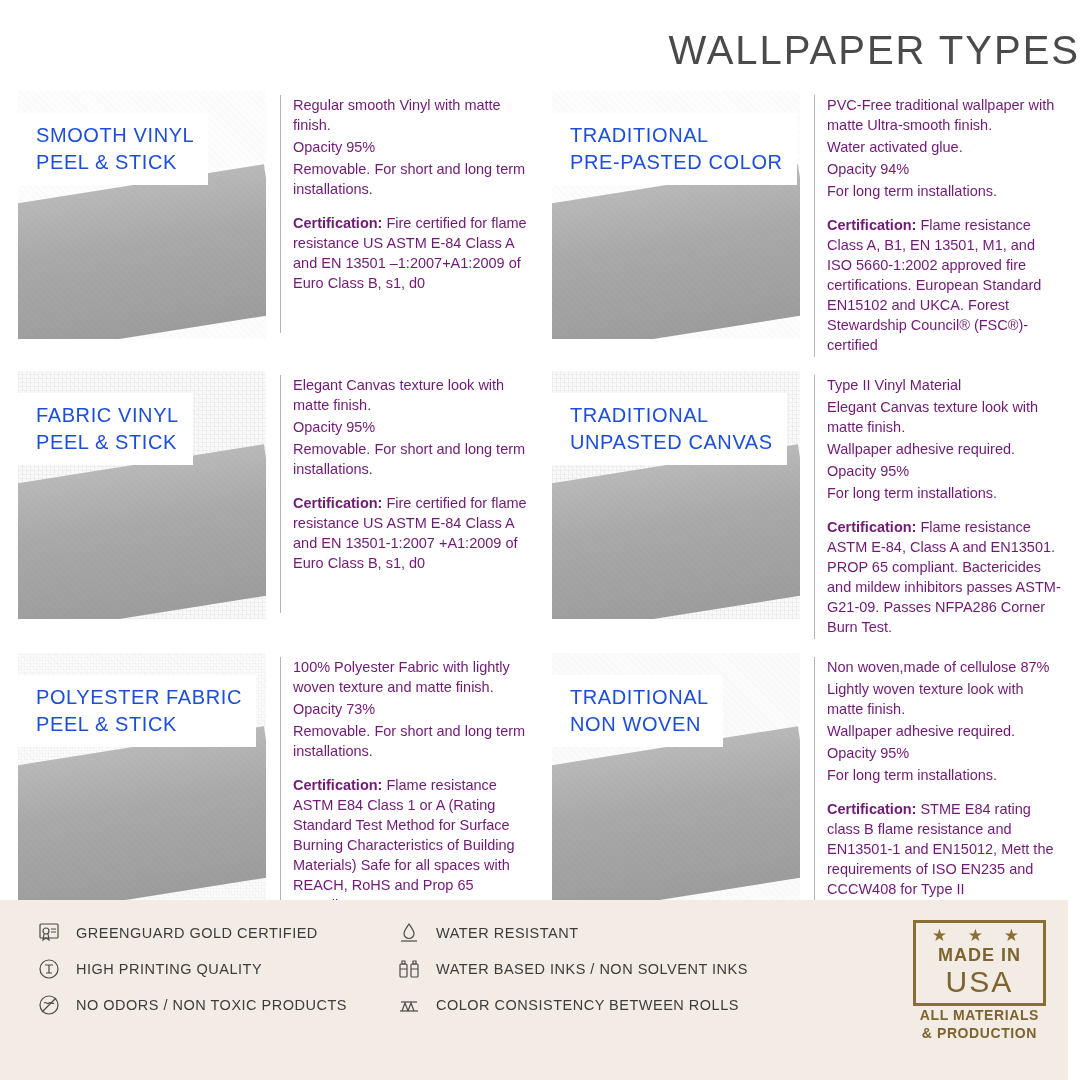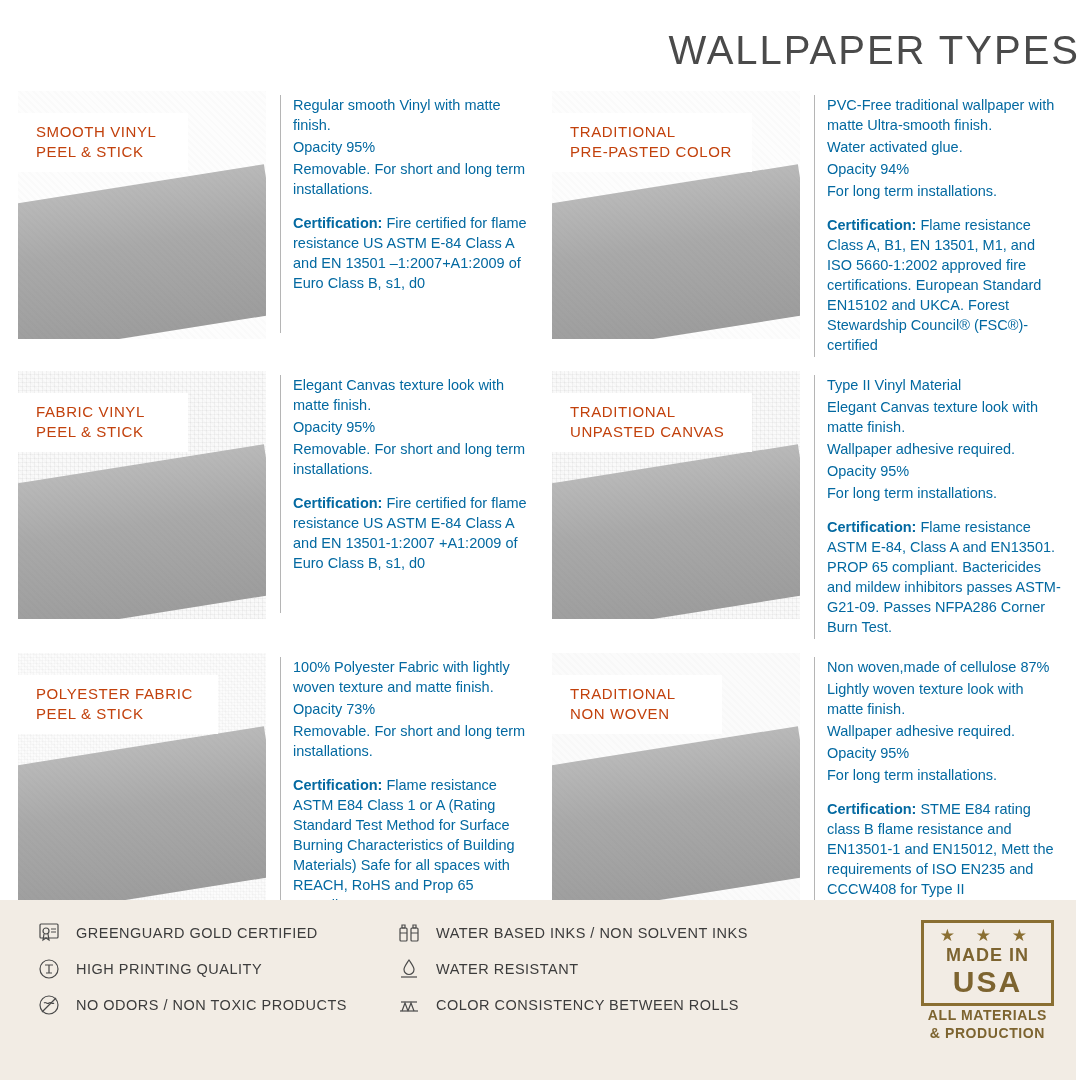--- a/index.html
+++ b/index.html
@@ -94,53 +94,53 @@
     position: absolute;
     left: 0;
     top: 22px;
     background: #ffffff;
     padding: 9px 14px 9px 18px;
     min-width: 170px;
     box-sizing: border-box;
   }
   .label-box .l1, .label-box .l2 {
     display: block;
-    font-size: 15px;
+    font-size: 20px;
     letter-spacing: 0.6px;
-    color: #c2410c;
+    color: #1d4ed8;
     line-height: 1.35;
     white-space: nowrap;
   }
   .label-box.wide { min-width: 200px; }
 
   .desc {
     flex: 1;
     border-left: 1px solid #b5b5b5;
     padding-left: 12px;
     margin-left: 14px;
     margin-top: 4px;
     min-height: 238px;
   }
   .desc p {
     margin: 0 0 2px 0;
     font-size: 14.5px;
     line-height: 1.38;
-    color: #0369a1;
+    color: #701a75;
   }
   .desc .cert {
     margin-top: 14px;
   }
   .desc .cert b {
     font-weight: 700;
   }
 
   
   .footer {
     position: absolute;
-    left: 0; right: 4px; bottom: 0;
+    left: 0; right: 12px; bottom: 0;
     height: 180px;
     background: #f2ece4;
     box-sizing: border-box;
     padding: 14px 22px 10px 36px;
     display: flex;
     align-items: flex-start;
   }
   .feat-col {
     display: flex;
     flex-direction: column;
@@ -187,21 +187,21 @@
   .badge .made {
     color: #7d6430;
     font-size: 18px;
     font-weight: 700;
     letter-spacing: 1px;
     line-height: 1.1;
   }
   .badge .usa {
     color: #7d6430;
     font-size: 30px;
-    font-weight: 700;
+    font-weight: 400;
     letter-spacing: 2px;
     line-height: 1.05;
   }
   .badge .sub {
     color: #7d6430;
     font-size: 14px;
     font-weight: 700;
     letter-spacing: 0.6px;
     line-height: 1.3;
   }
@@ -362,41 +362,41 @@
           </svg>
         </span>
         <span class="txt">NO ODORS / NON TOXIC PRODUCTS</span>
       </div>
     </div>
 
     <div class="feat-col two">
       <div class="feature">
         <span class="ico">
           <svg viewBox="0 0 24 24" width="24" height="24" fill="none" stroke="#4a4a4a" stroke-width="1.2">
+            <path d="M12 3c3 4.5 5 7 5 9.5A5 5 0 0 1 7 12.5C7 10 9 7.5 12 3z"></path>
+            <path d="M4 20h16"></path>
+          </svg>
+        </span>
+        <span class="txt">WATER RESISTANT</span>
+      </div>
+      <div class="feature">
+        <span class="ico">
+          <svg viewBox="0 0 24 24" width="24" height="24" fill="none" stroke="#4a4a4a" stroke-width="1.2">
             <rect x="3" y="7" width="7" height="13" rx="1"></rect>
               <path d="M5 4h3v3H5z"></path>
             <rect x="14" y="7" width="7" height="13" rx="1"></rect>
               <path d="M16 4h3v3h-3z"></path>
             <path d="M3 12h7M14 12h7"></path>
           </svg>
         </span>
         <span class="txt">WATER BASED INKS / NON SOLVENT INKS</span>
       </div>
       <div class="feature">
         <span class="ico">
           <svg viewBox="0 0 24 24" width="24" height="24" fill="none" stroke="#4a4a4a" stroke-width="1.2">
-            <path d="M12 3c3 4.5 5 7 5 9.5A5 5 0 0 1 7 12.5C7 10 9 7.5 12 3z"></path>
-            <path d="M4 20h16"></path>
-          </svg>
-        </span>
-        <span class="txt">WATER RESISTANT</span>
-      </div>
-      <div class="feature">
-        <span class="ico">
-          <svg viewBox="0 0 24 24" width="24" height="24" fill="none" stroke="#4a4a4a" stroke-width="1.2">
             <path d="M3 18h18"></path>
             <path d="M5 18l3-8 3 8M11 18l3-8 3 8"></path>
             <path d="M4 9h16"></path>
           </svg>
         </span>
         <span class="txt">COLOR CONSISTENCY BETWEEN ROLLS</span>
       </div>
     </div>
 
     <div class="badge">

